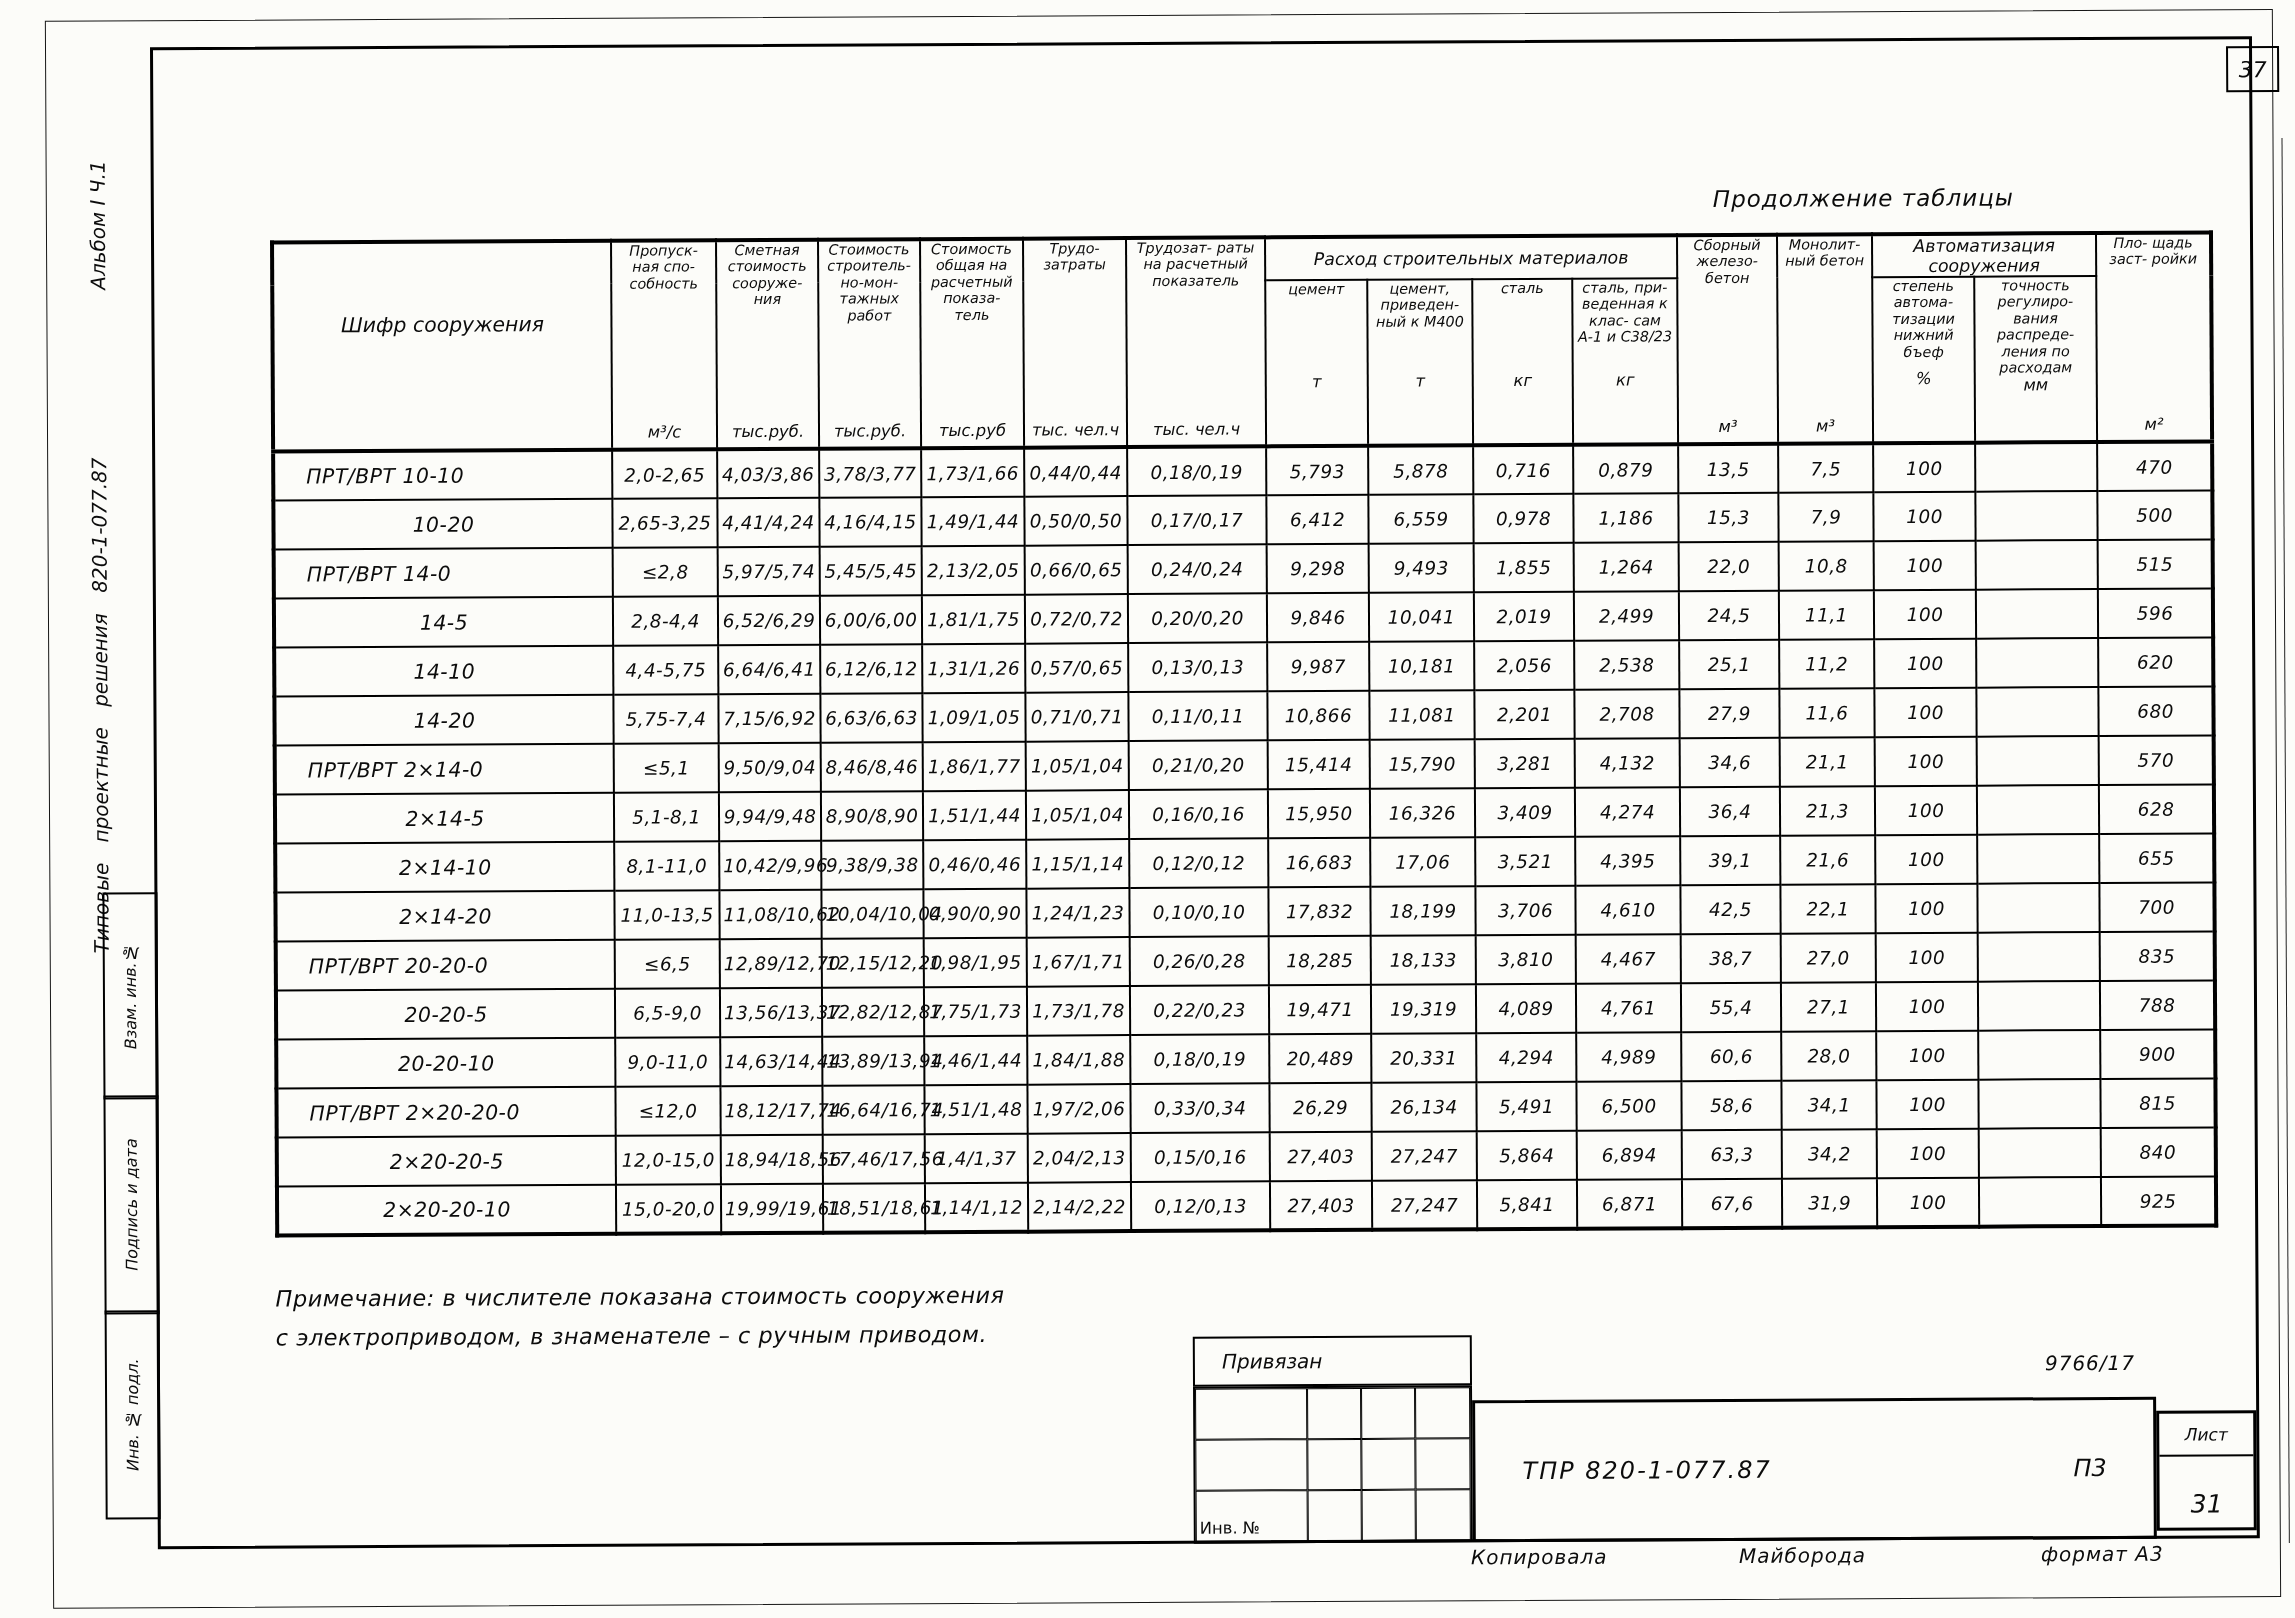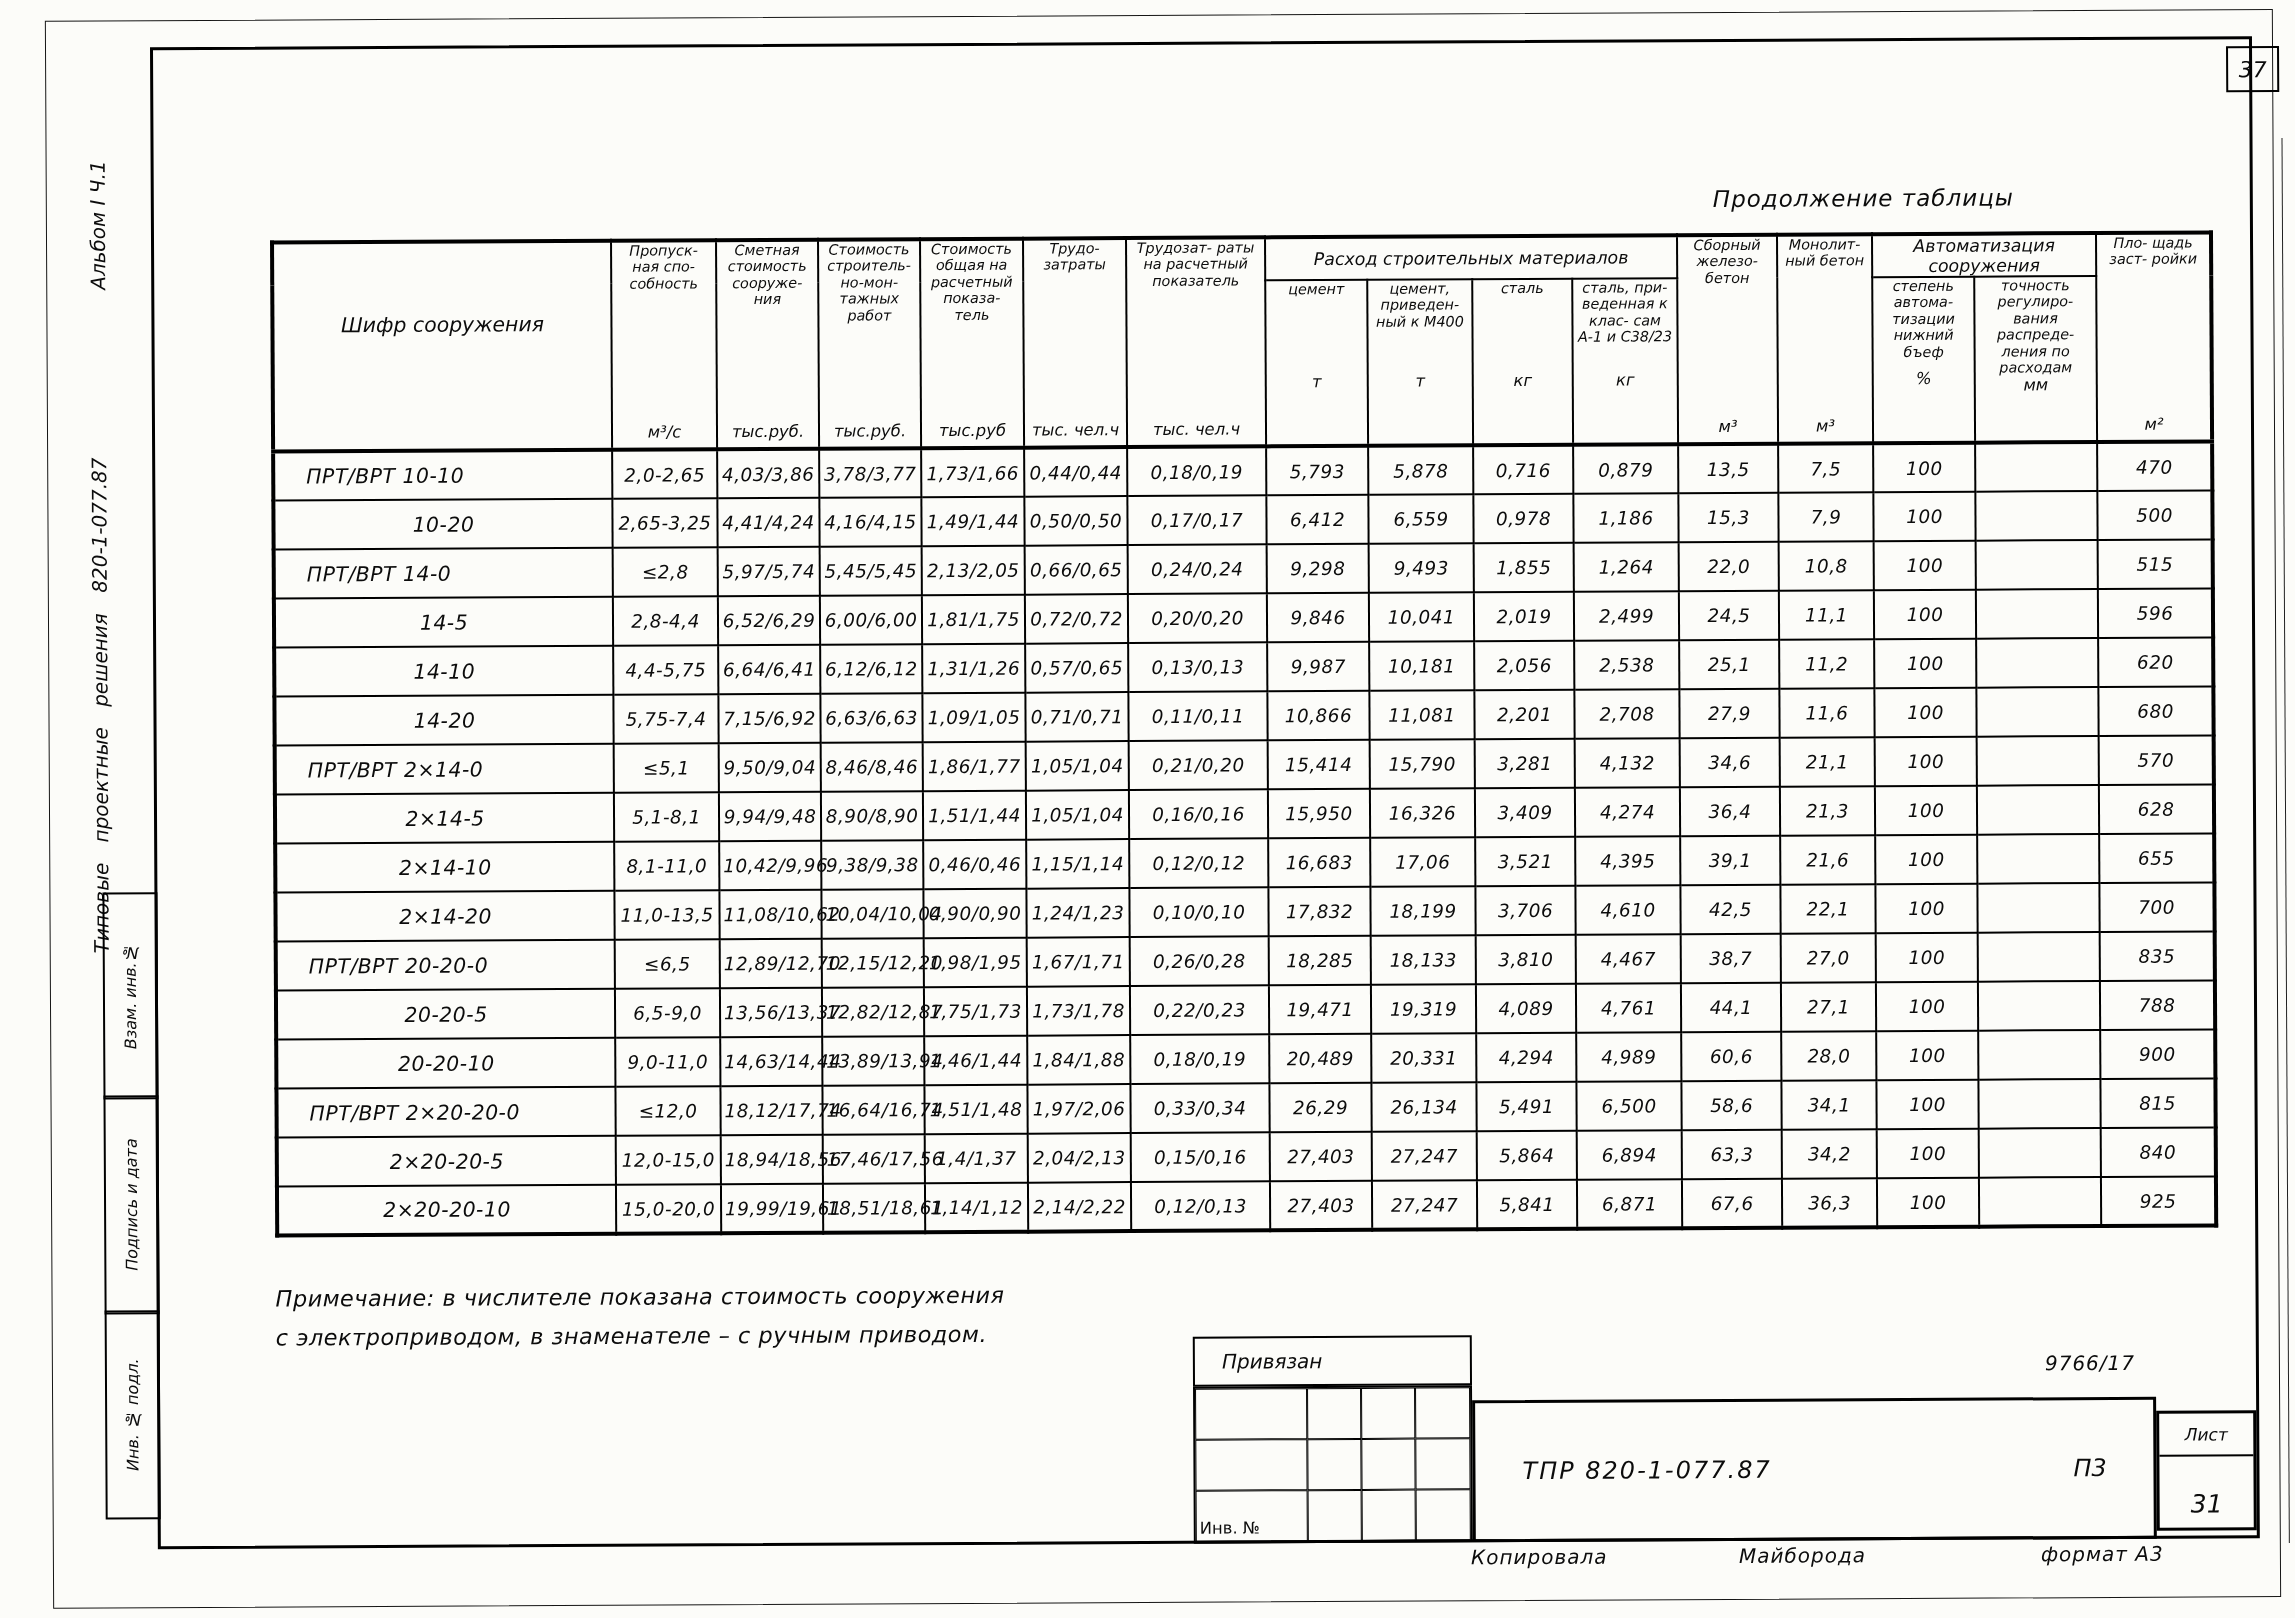--- a/index.html
+++ b/index.html
@@ -432,21 +432,21 @@
               <td>6,5-9,0</td>
               <td>13,56/13,37</td>
               <td>12,82/12,87</td>
               <td>1,75/1,73</td>
               <td>1,73/1,78</td>
               <td>0,22/0,23</td>
               <td>19,471</td>
               <td>19,319</td>
               <td>4,089</td>
               <td>4,761</td>
-              <td>44,1</td>
+              <td>55,4</td>
               <td>27,1</td>
               <td>100</td>
               <td></td>
               <td>788</td>
             </tr>
             <tr>
               <td class="name">20-20-10</td>
               <td>9,0-11,0</td>
               <td>14,63/14,44</td>
               <td>13,89/13,94</td>
@@ -505,21 +505,21 @@
               <td>19,99/19,61</td>
               <td>18,51/18,61</td>
               <td>1,14/1,12</td>
               <td>2,14/2,22</td>
               <td>0,12/0,13</td>
               <td>27,403</td>
               <td>27,247</td>
               <td>5,841</td>
               <td>6,871</td>
               <td>67,6</td>
-              <td>36,3</td>
+              <td>31,9</td>
               <td>100</td>
               <td></td>
               <td>925</td>
             </tr>
           </tbody>
     </table>
 
     <div class="note ink">
       <div>Примечание: в числителе показана стоимость сооружения</div>
       <div>с электроприводом, в знаменателе – с ручным приводом.</div>

